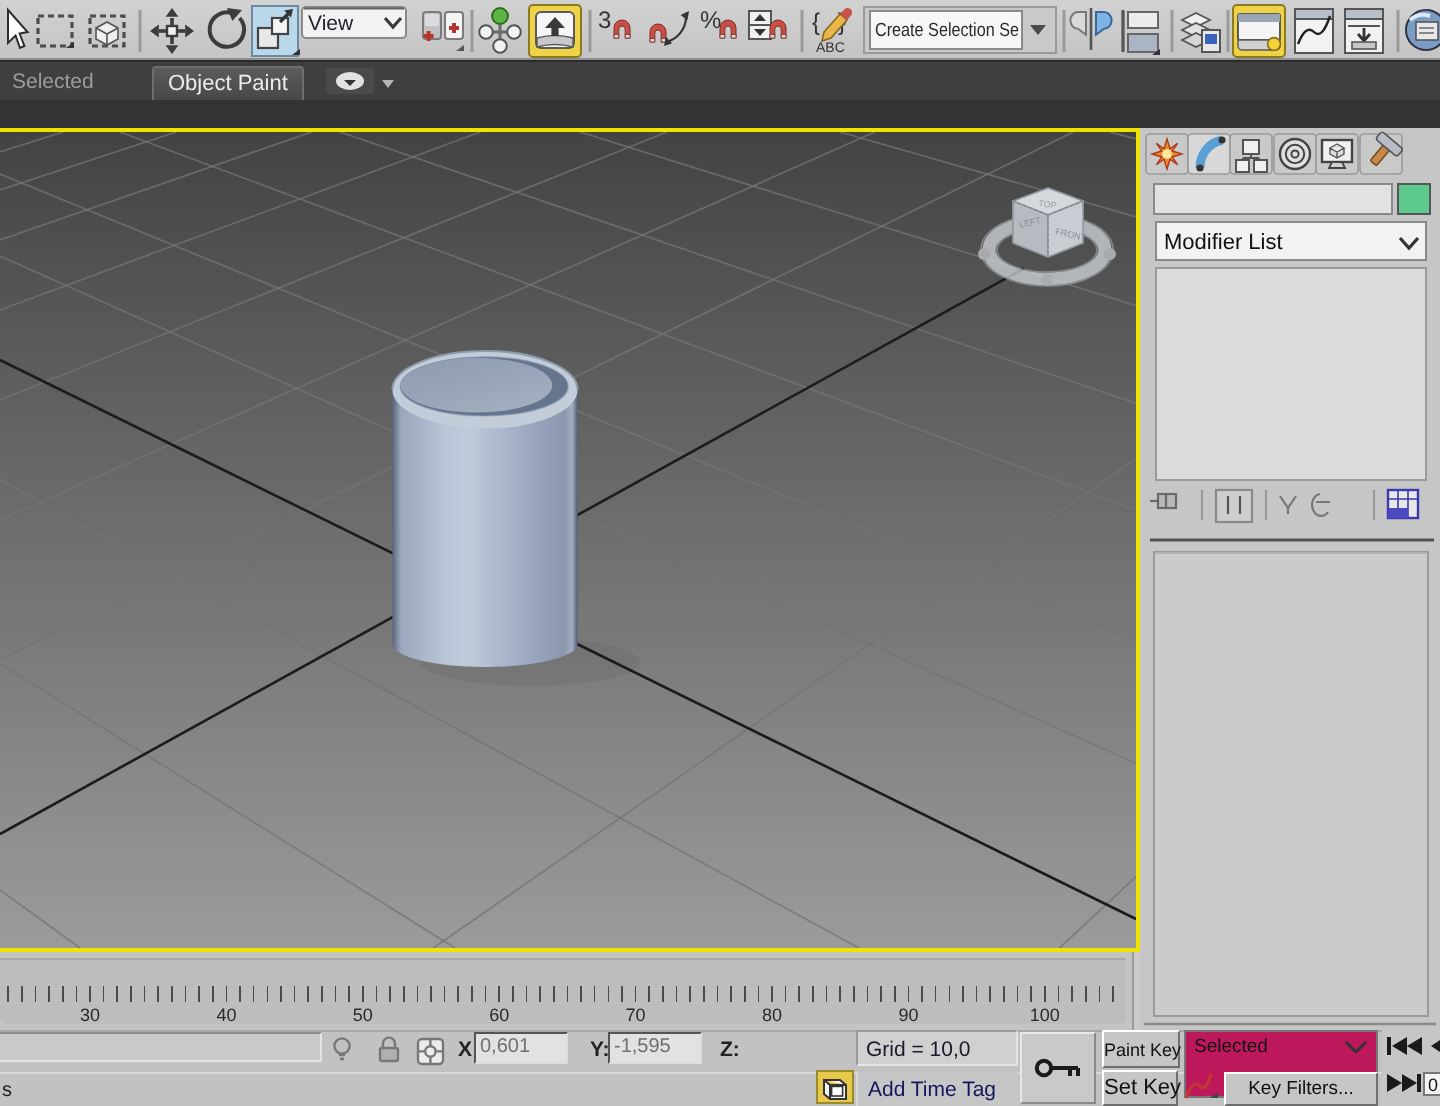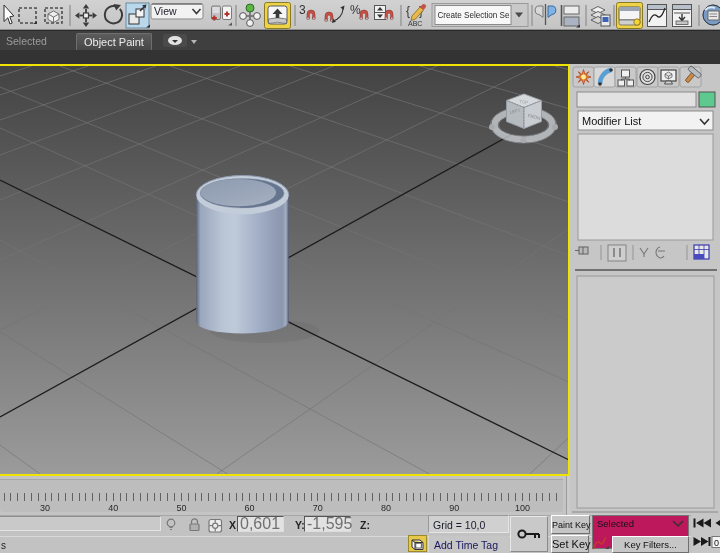--- a/index.html
+++ b/index.html
@@ -9,21 +9,21 @@
 #tabrow{left:0;top:30px;width:720px;height:20px;background:#3f3f3f;border-top:1px solid #2a2a2a;}
 .tab{position:absolute;top:2px;height:18px;line-height:17px;font-size:11px;color:#9c9c9c;white-space:nowrap;}
 .tab.active{background:linear-gradient(#5c5c5c,#464646);border:1px solid #6e6e6e;border-bottom:none;color:#ececec;border-radius:2px 2px 0 0;padding:0 7px;}
 #ribstrip{left:0;top:50px;width:720px;height:14px;background:#333333;}
 #vp{left:0;top:64px;}
 #rpanel{left:570px;top:64px;width:150px;height:451px;background:#c6c6c6;z-index:3;border-radius:24px;}
 #timeline{left:0;top:476px;width:566px;height:39px;background:#c0c0c0;}
 #botright{left:566px;top:476px;width:154px;height:39px;background:#cbcbcb;border-left:1px solid #9a9a9a;}
 #status1{left:0;top:515px;width:720px;height:21px;background:#c2c2c2;border-top:1px solid #a6a6a6;}
 #status2{left:0;top:536px;width:720px;height:17px;background:#c2c2c2;border-top:1px solid #d8d8d8;}
-.fld{position:absolute;background:#e2e2e2;border:1px solid #555;border-right-color:#ddd;border-bottom-color:#ddd;font-size:16px;color:#707070;line-height:13px;padding:0 2px;white-space:nowrap;}
+.fld{position:absolute;background:#e2e2e2;border:1px solid #555;border-right-color:#ddd;border-bottom-color:#ddd;font-size:10px;color:#707070;line-height:13px;padding:0 2px;white-space:nowrap;}
 .btn{position:absolute;background:#c6c6c6;border:1px solid #fff;border-right-color:#6f6f6f;border-bottom-color:#6f6f6f;font-size:9.5px;color:#111;text-align:center;white-space:nowrap;}
 .lbl{position:absolute;font-size:10px;color:#333;white-space:nowrap;}
 </style></head>
 <body>
 <div class="abs" id="toolbar"></div>
 <svg class="abs" style="left:0;top:0;" width="720" height="30" viewBox="0 0 720 30">
 <path d="M4 5 L4 21.5 L7.8 17.8 L10 24 L12.2 23 L9.8 16.8 L13.8 16 Z" fill="#fdfdfd" stroke="#2e2e2e" stroke-width="1"></path>
 <rect x="19" y="8" width="17" height="15" fill="none" stroke="#4d4d4d" stroke-width="1.6" stroke-dasharray="3 2"></rect>
     <path d="M33 24 l4 0 l0 -3 Z" fill="#333"></path>
 <rect x="45" y="8" width="17" height="15" fill="none" stroke="#4d4d4d" stroke-width="1.6" stroke-dasharray="3 2"></rect>

